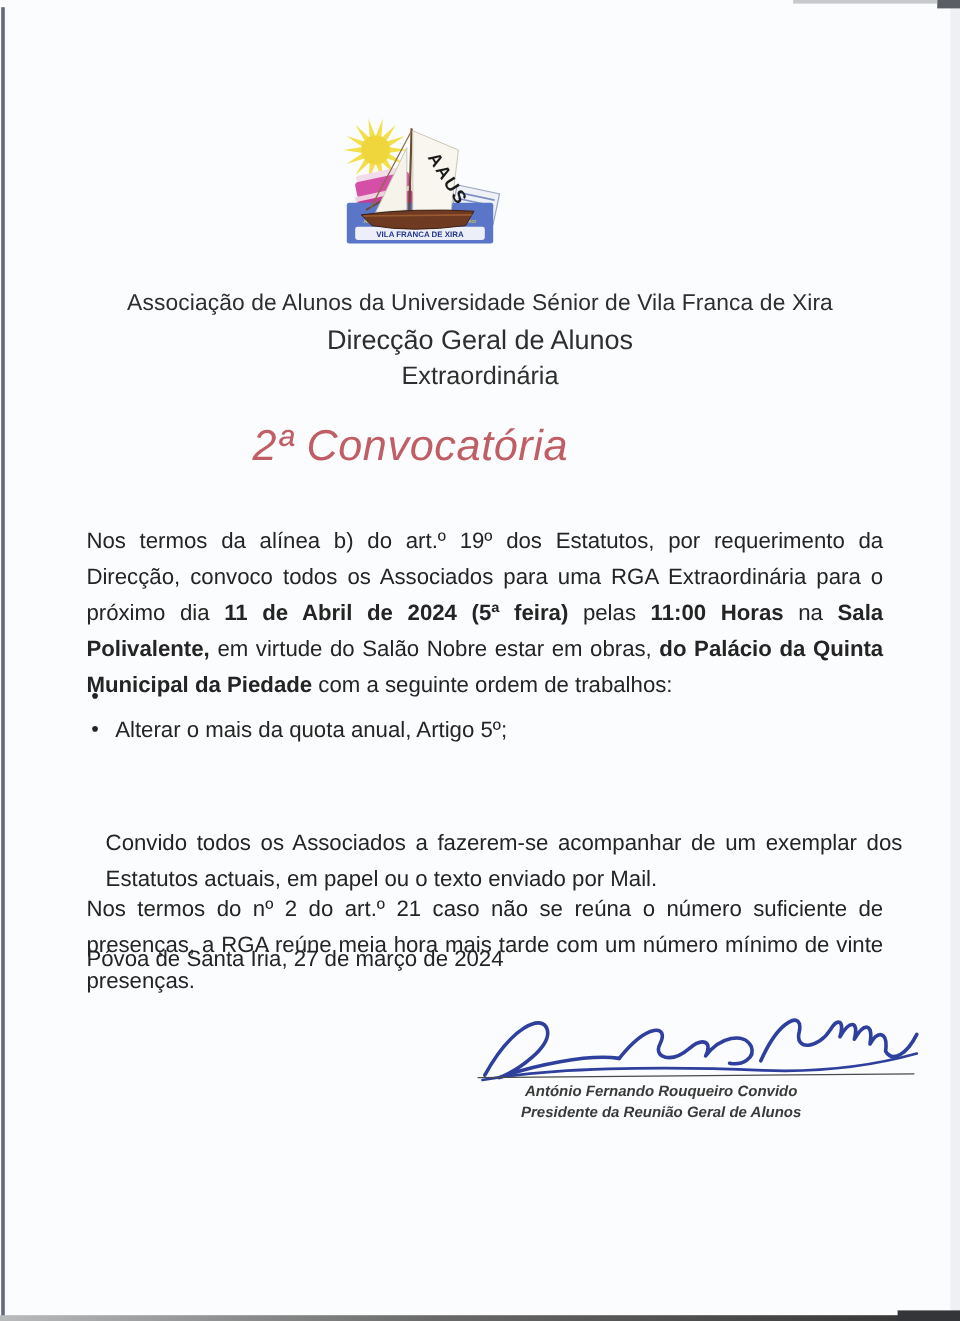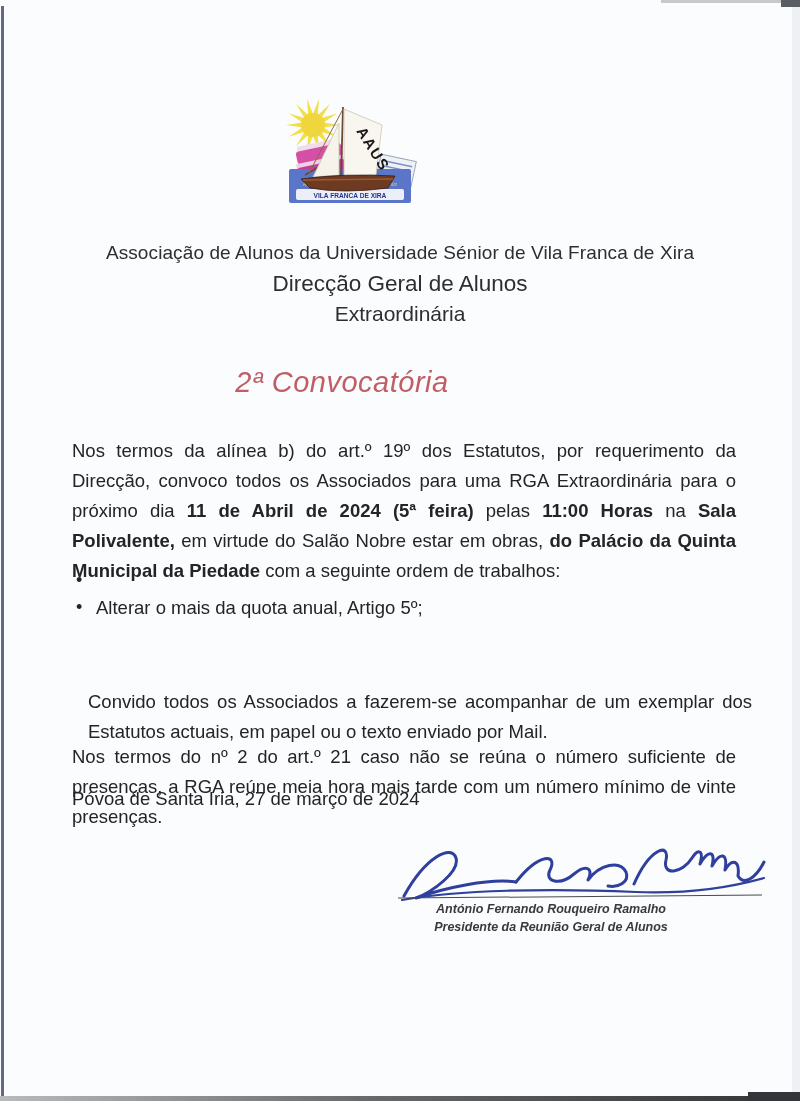--- a/index.html
+++ b/index.html
@@ -20,22 +20,22 @@
   .edge-right-faint{position:absolute;right:0;top:0;width:8px;height:100%;background:#eef0f3;}
 
   .logo{position:absolute;left:283px;top:95px;width:134px;height:110px;}
 
   .h-org{position:absolute;left:0;top:242px;width:800px;text-align:center;
     font-size:19px;color:#2e2e2e;letter-spacing:.1px;}
   .h-meeting{position:absolute;left:0;top:271px;width:800px;text-align:center;
     font-size:22.5px;color:#2e2e2e;}
   .h-extra{position:absolute;left:0;top:302px;width:800px;text-align:center;
     font-size:21px;color:#2e2e2e;}
-  .h-call{position:absolute;left:0;top:366px;width:684px;text-align:center;
-    font-size:29px;font-style:italic;letter-spacing:.5px;}
+  .h-call{position:absolute;left:0;top:350px;width:684px;text-align:center;
+    font-size:36px;font-style:italic;letter-spacing:.5px;}
 
   .para{position:absolute;left:72px;width:664px;font-size:18.5px;line-height:30px;
     text-align:justify;color:#242424;}
   .p1{top:417px;}
   .p2{top:668px;margin-left:16px;}
   .p3{top:723px;}
   .date-line{position:absolute;left:72px;top:788px;font-size:18.5px;color:#242424;}
 
   ul.agenda{position:absolute;left:72px;top:566px;width:664px;margin:0;padding:0;list-style:none;}
   ul.agenda li{position:relative;padding-left:24px;margin-bottom:27px;font-size:18.5px;
@@ -119,21 +119,21 @@
 
   <svg class="sig-svg" viewBox="0 0 372 74">
     <g fill="none" stroke-width="3" stroke-linecap="round" stroke-linejoin="round" stroke="#2e3f9e">
       <path d="M6 60 C28 20 54 8 58 22 C62 36 34 56 18 62 C46 52 92 42 118 46"></path>
       <path d="M118 46 C142 16 160 18 152 34 C146 46 162 50 176 38 C188 28 196 32 190 44 C202 28 222 24 228 36 C232 46 220 52 210 50"></path>
       <path d="M236 48 C252 12 272 6 268 24 C264 40 284 38 294 22 C300 12 306 14 302 28 C310 14 318 14 314 30 C322 16 330 16 327 34 C334 22 342 24 340 40 C346 50 358 42 366 26"></path>
       <path d="M4 64 C60 54 150 52 238 56 C290 58 330 52 366 42" stroke-width="2.2"></path>
     </g>
   </svg>
   <div class="sig-rule"></div>
-  <div class="sig-name">António Fernando Rouqueiro Ramalho</div>
+  <div class="sig-name">António Fernando Rouqueiro Convido</div>
   <div class="sig-role">Presidente da Reunião Geral de Alunos</div>
 
   <div class="edge-right-faint"></div>
   <div class="edge-left"></div>
   <div class="edge-bottom"></div>
   <div class="edge-bottom-blob"></div>
   <div class="edge-top-right"></div>
   <div class="edge-top-faint"></div>
 </div>
 

